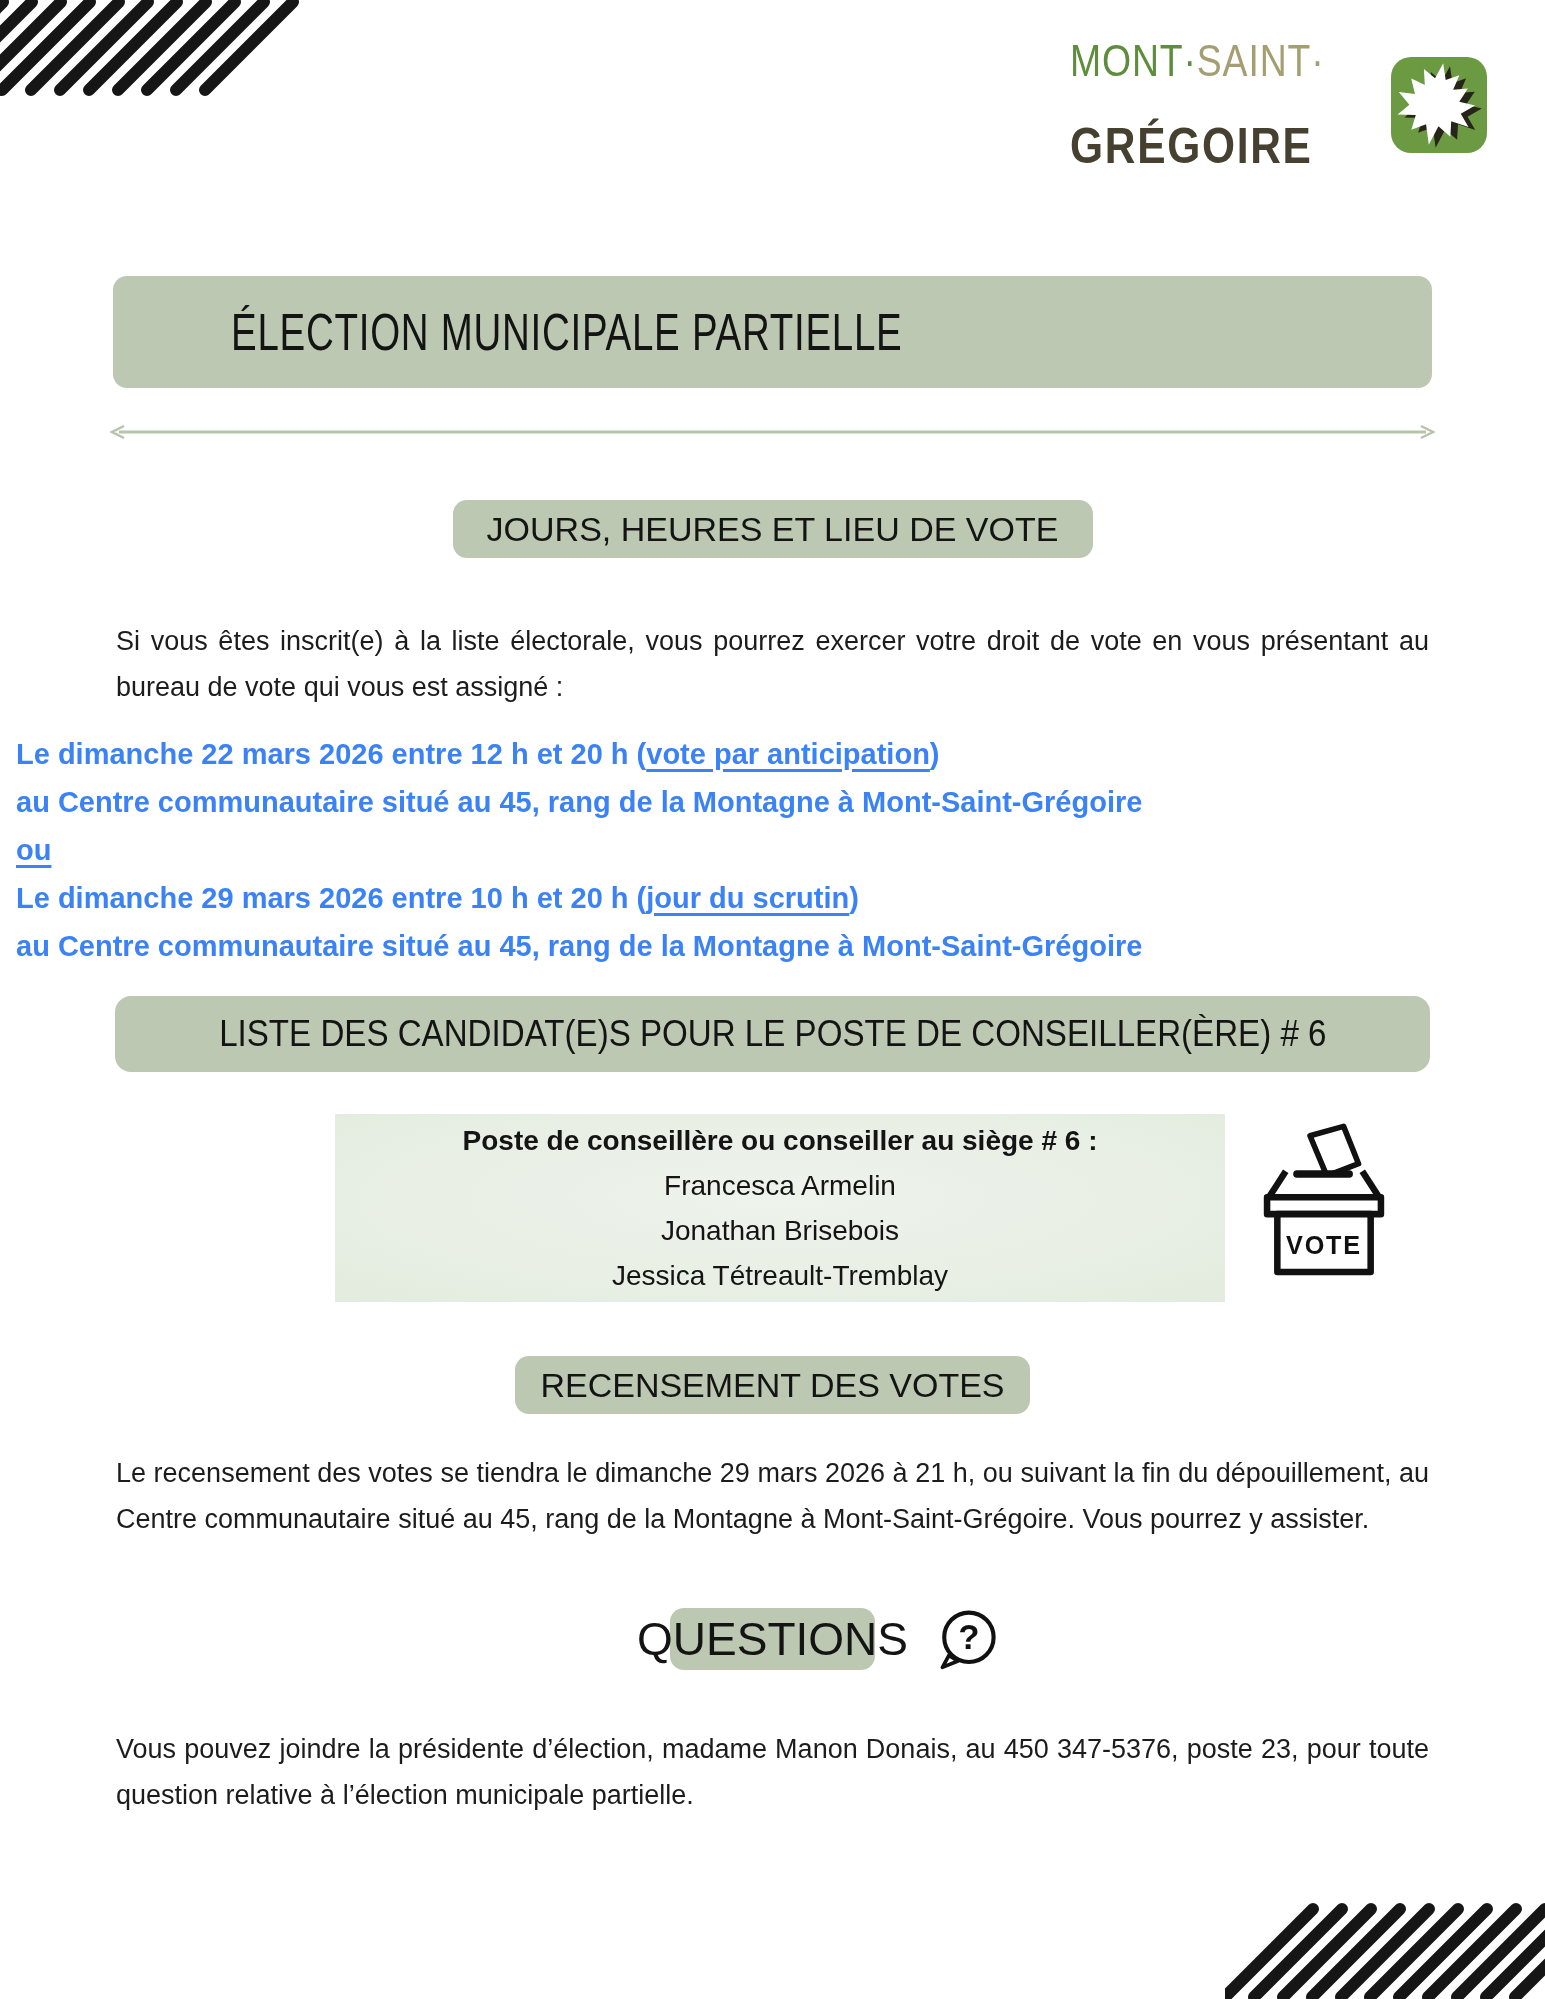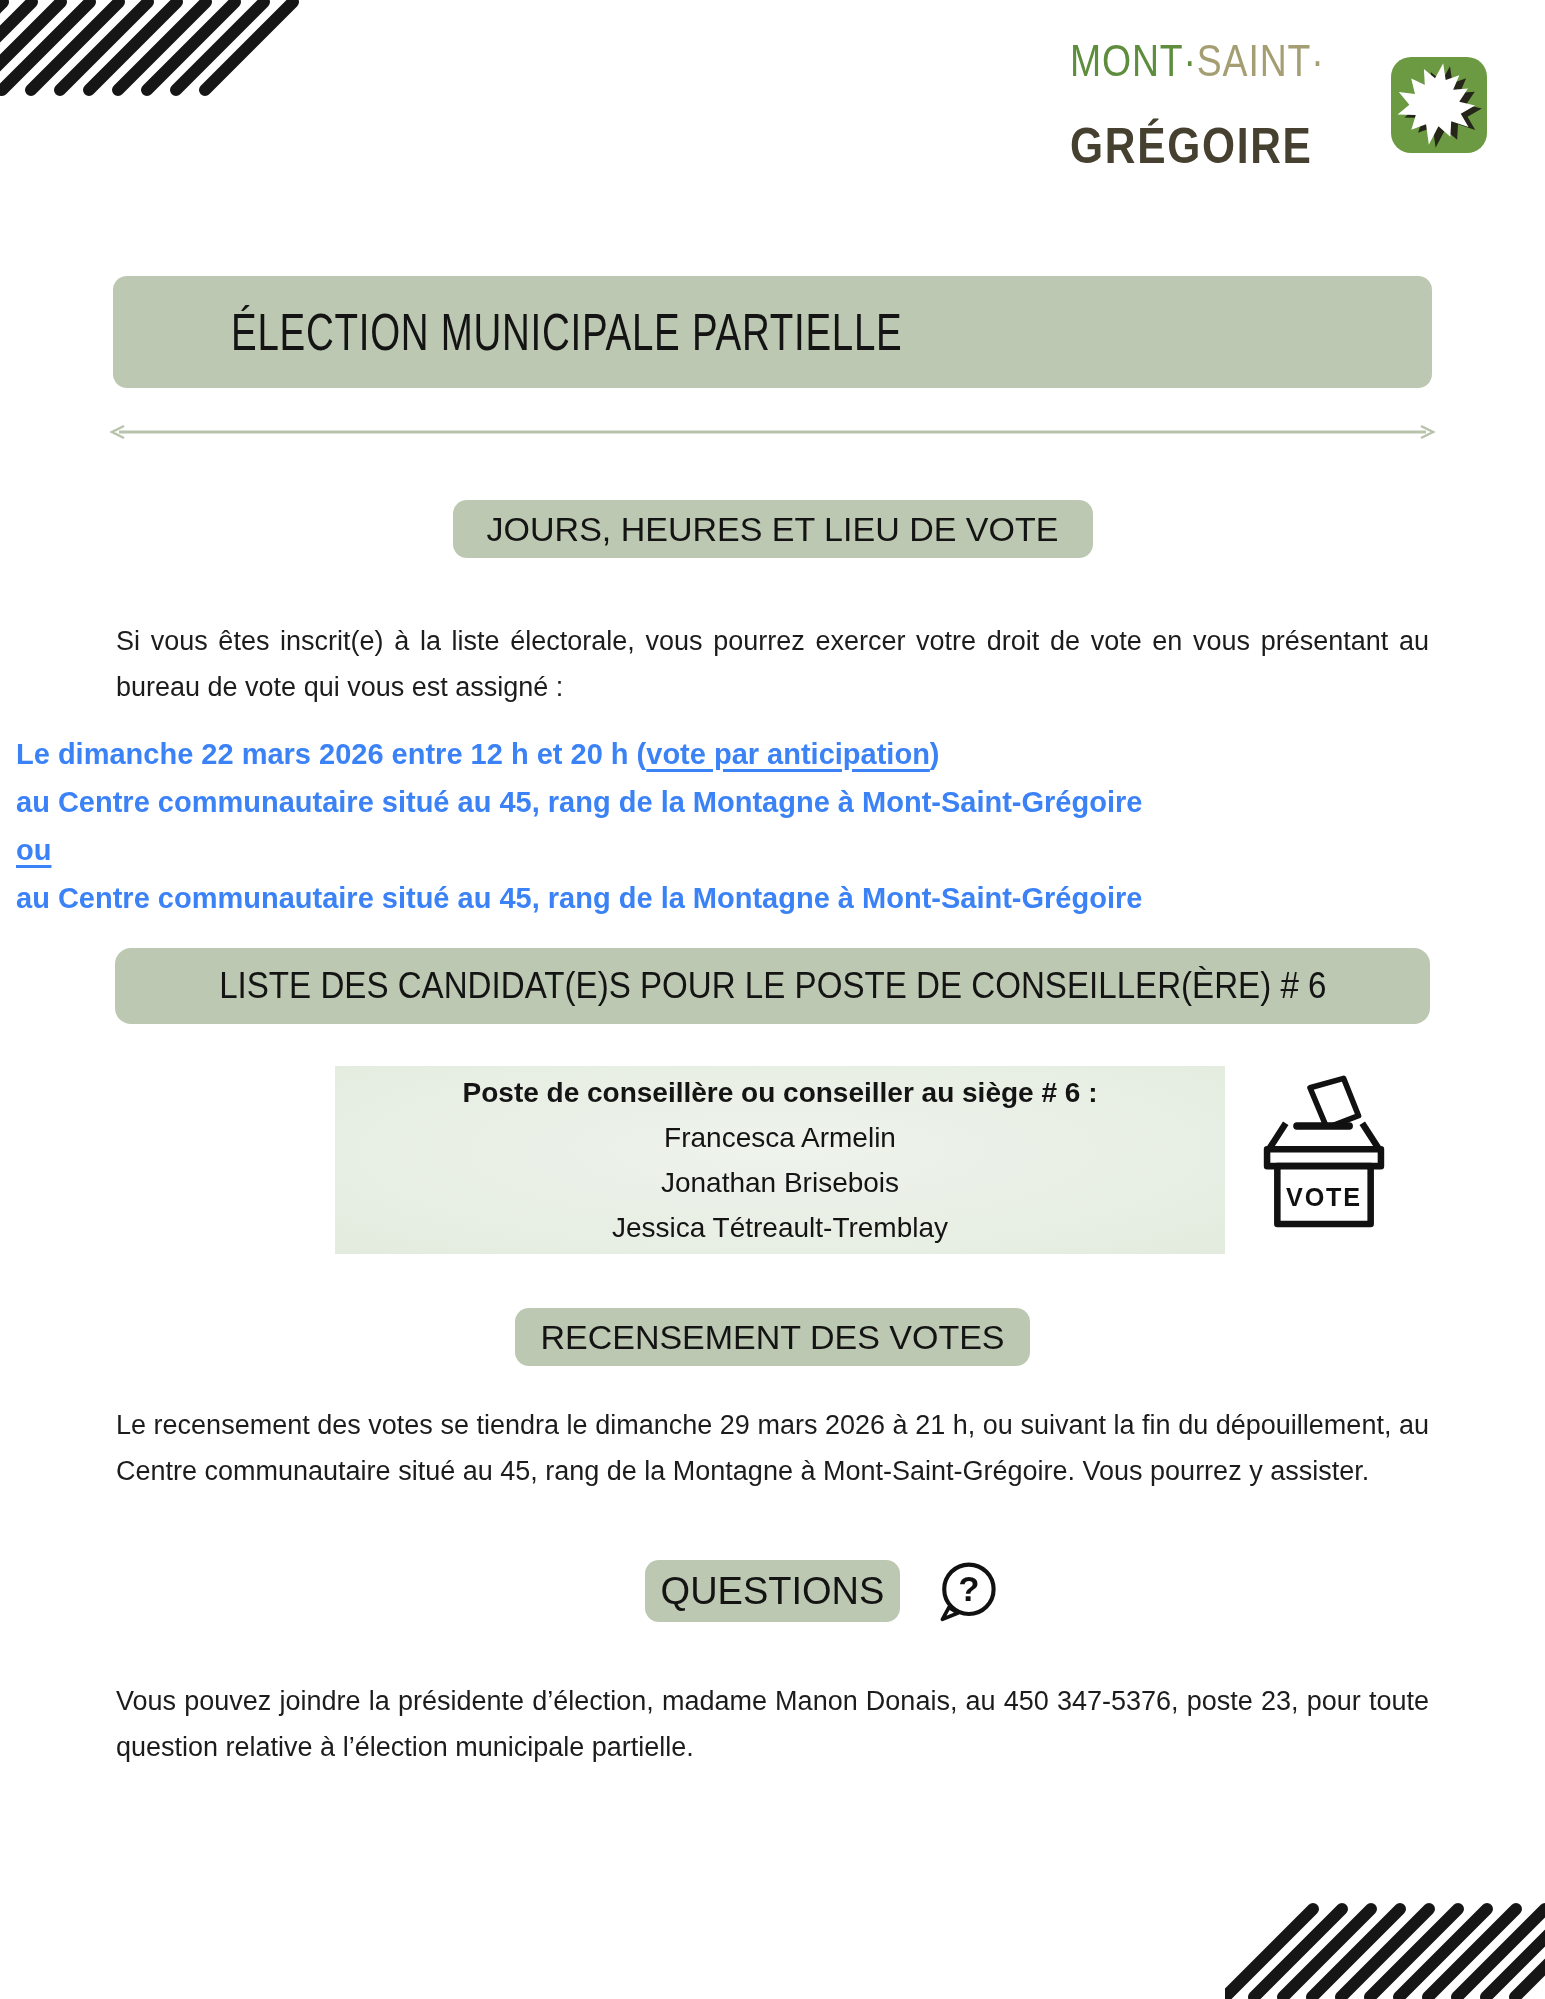--- a/index.html
+++ b/index.html
@@ -44,21 +44,21 @@
   .divider-wrap{margin:36px auto 0;width:1331px;height:16px;}
   .banner{
     background:#bcc8b1;color:#141414;
     display:flex;align-items:center;justify-content:center;
     white-space:nowrap;
   }
   .banner-jours{margin:60px auto 0;width:640px;height:58px;border-radius:14px;font-size:34px;}
   .banner-liste{margin:26px 115px 0;height:76px;border-radius:16px;font-size:36px;}
   .banner-liste span{transform:scaleX(.92);transform-origin:center;}
   .banner-recensement{margin:54px auto 0;width:515px;height:58px;border-radius:14px;font-size:34px;}
-  .banner-questions{width:255px;height:62px;border-radius:14px;font-size:38px;}
+  .banner-questions{width:205px;height:62px;border-radius:14px;font-size:46px;}
   
   .para{
     margin:0 116px;font-size:27px;line-height:46px;color:#1c1c1c;
     text-align:justify;text-align-last:left;
   }
   .para-intro{margin-top:60px;}
   .para-recount{margin-top:36px;}
   .para-contact{margin-top:54px;}
   
   .schedule{margin-top:20px;text-align:left;font-weight:700;font-size:29px;line-height:48px;color:#3b82f6;margin-left:16px;}
@@ -147,20 +147,21 @@
     <div class="banner banner-jours">
       <span>JOURS, HEURES ET LIEU DE VOTE</span>
     </div>
 
     <p class="para para-intro">Si vous êtes inscrit(e) à la liste électorale, vous pourrez exercer votre droit de vote en vous présentant au bureau de vote qui vous est assigné :</p>
 
     <div class="schedule">
       <div><span>Le dimanche 22 mars 2026 entre 12 h et 20 h (</span><span class="u">vote par anticipation</span><span>)</span></div>
       <div><span>au Centre communautaire situé au 45, rang de la Montagne à Mont-Saint-Grégoire</span><span class="u"></span><span></span></div>
       <div><span></span><span class="u">ou</span><span></span></div>
+      <div><span>Le dimanche 29 mars 2026 entre 10 h et 20 h (</span><span class="u">jour du scrutin</span><span>)</span></div>
       <div><span>au Centre communautaire situé au 45, rang de la Montagne à Mont-Saint-Grégoire</span><span class="u"></span><span></span></div>
     </div>
 
     <div class="banner banner-liste">
       <span>LISTE DES CANDIDAT(E)S POUR LE POSTE DE CONSEILLER(ÈRE) # 6</span>
     </div>
 
     <div class="candidates-row">
       <div class="candidates-box">
         <div class="box-title">Poste de conseillère ou conseiller au siège # 6 :</div>

